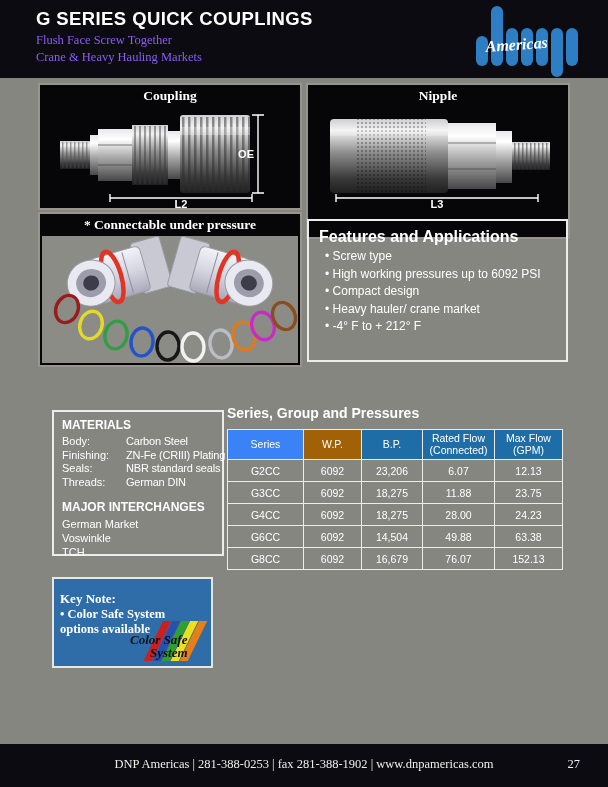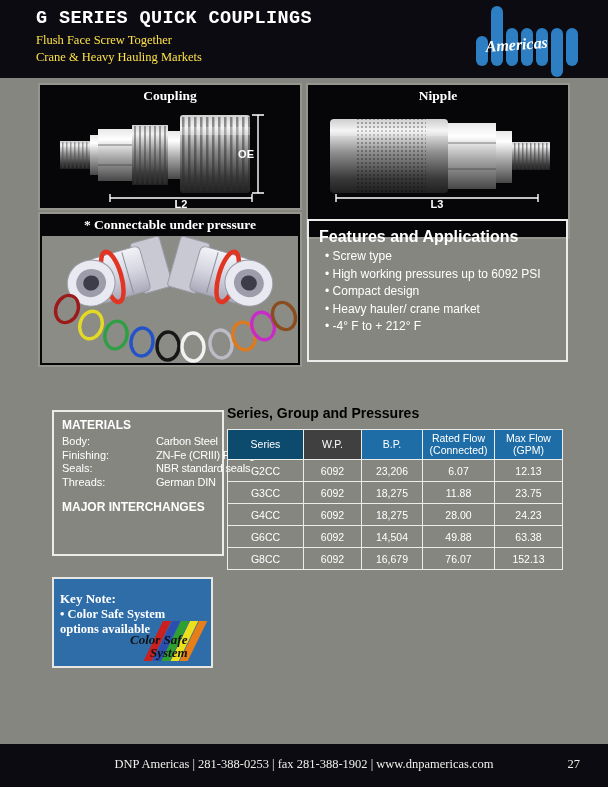--- a/index.html
+++ b/index.html
@@ -4,22 +4,22 @@
 <style>
   html,body{margin:0;padding:0;}
   .page{position:relative;width:608px;height:787px;background:#868680;overflow:hidden;
         font-family:"Liberation Sans",sans-serif;}
 
   
   .band{position:absolute;left:0;width:608px;background:#0b0b11;}
   .header{top:0;height:78px;}
   .footer{top:744px;height:43px;}
   .h-title{position:absolute;left:36px;top:8px;color:#fff;font-weight:bold;
-           font-size:18.5px;letter-spacing:.4px;font-family:Liberation Mono, monospace;}
-  .h-sub{position:absolute;left:36px;color:#fde047;font-size:12.5px;font-family:"Liberation Serif",serif;}
+           font-size:18.5px;letter-spacing:.4px;font-family:Liberation Sans, sans-serif;}
+  .h-sub{position:absolute;left:36px;color:#8b5cf6;font-size:12.5px;font-family:"Liberation Serif",serif;}
   .h-sub1{top:33px;} .h-sub2{top:50px;}
   .logo-svg{position:absolute;left:468px;top:2px;}
   .footer-text{position:absolute;left:0;width:608px;top:13px;text-align:center;color:#efefea;
                font-size:12.5px;font-family:"Liberation Serif",serif;}
   .footer-page{position:absolute;right:28px;top:13px;color:#efefea;font-size:12.5px;
                font-family:"Liberation Serif",serif;}
 
   
   .panel{position:absolute;background:#060609;border:2px solid #96968f;box-sizing:border-box;}
   .panel-coupling{left:38px;top:83px;width:264px;height:127px;}
@@ -35,26 +35,26 @@
             border:2px solid #ececea;box-sizing:border-box;padding:7px 10px;}
   .features-title{color:#fff;font-weight:bold;font-size:16px;}
   .feat-item{color:#fff;font-size:12px;line-height:14.5px;padding:3px 0 0 6px;}
 
   
   .materials{position:absolute;left:52px;top:410px;width:172px;height:146px;
              border:2px solid #ececea;box-sizing:border-box;padding:6px 8px;color:#fff;}
   .mat-title{font-weight:bold;font-size:12px;margin-bottom:3px;}
   .mat-row{display:flex;font-size:11px;line-height:13.5px;white-space:nowrap;}
   .mat-label{width:64px;flex:none;}
-  .mat-value{letter-spacing:-.2px;margin-left:30px;}
+  .mat-value{letter-spacing:-.2px;}
   .mi-title{font-weight:bold;font-size:12px;margin:11px 0 3px 0;}
   .mi-item{font-size:11px;line-height:14px;}
 
   
-  .table-title{position:absolute;left:227px;top:405px;color:#000000;font-weight:bold;font-size:14px;}
+  .table-title{position:absolute;left:227px;top:405px;color:#ffffff;font-weight:bold;font-size:14px;}
   .ptable{position:absolute;left:227px;top:429px;border-collapse:collapse;}
   .ptable th,.ptable td{border:1.5px solid #ececea;color:#fff;font-size:10.5px;text-align:center;}
   .ptable th{background:#1e6da6;height:27px;font-weight:normal;line-height:11.5px;}
   .ptable td{height:19px;}
 
   
   .keynote{position:absolute;left:52px;top:577px;width:161px;height:91px;background:#2f6da9;
            border:2px solid #e6e6e2;box-sizing:border-box;padding:12px 6px;color:#fff;}
   .kn-title{font-weight:bold;font-size:13px;font-family:"Liberation Serif",serif;}
   .kn-bullet{font-weight:bold;font-size:12.5px;line-height:15px;font-family:"Liberation Serif",serif;}
@@ -214,37 +214,42 @@
         <div class="mat-row">
           <span class="mat-label">Seals:</span>
           <span class="mat-value">NBR standard seals</span>
         </div>
         <div class="mat-row">
           <span class="mat-label">Threads:</span>
           <span class="mat-value">German DIN</span>
         </div>
       </div>
     <div class="mi-title">MAJOR INTERCHANGES</div>
+    <div id="interchanges-list">
+        <div class="mi-item">German Market</div>
+        <div class="mi-item">Voswinkle</div>
+        <div class="mi-item">TCH</div>
+      </div>
   </div>
 
   <div class="table-title">Series, Group and Pressures</div>
   <table class="ptable">
     <colgroup>
         <col style="width:76px">
         <col style="width:58px">
         <col style="width:61px">
         <col style="width:72px">
         <col style="width:68px">
       </colgroup>
     <thead>
         <tr id="pt-head-row">
-          <th style="background: #0c4a6e;">
+          <th style="background: #3b82f6;">
             <div>Series</div>
           </th>
-          <th style="background: #404040;">
+          <th style="background: #a16207;">
             <div>W.P.</div>
           </th>
           <th style="background: rgb(30, 109, 166);">
             <div>B.P.</div>
           </th>
           <th style="background: rgb(30, 109, 166);">
             <div>Rated Flow</div>
             <div>(Connected)</div>
           </th>
           <th style="background: rgb(30, 109, 166);">

